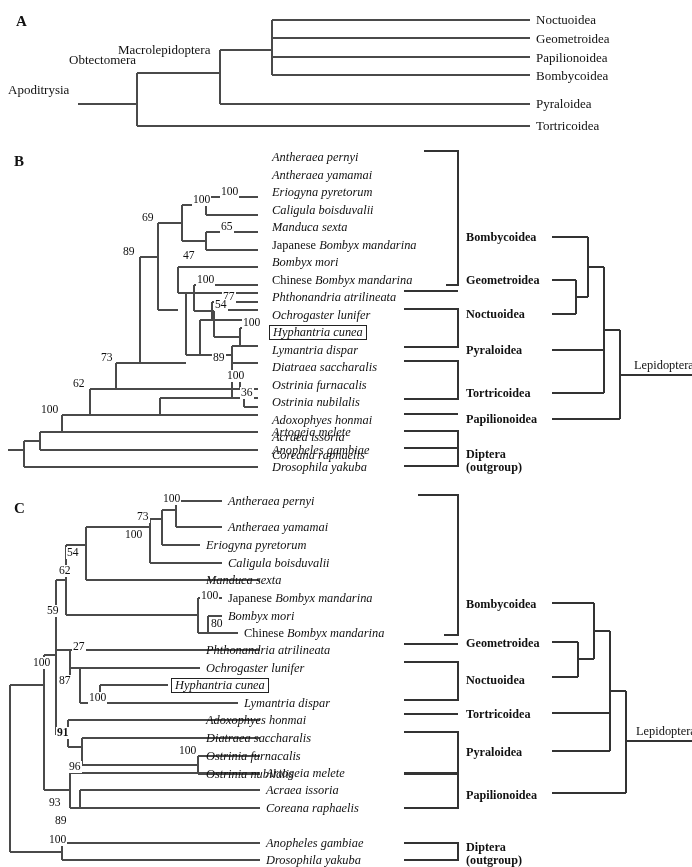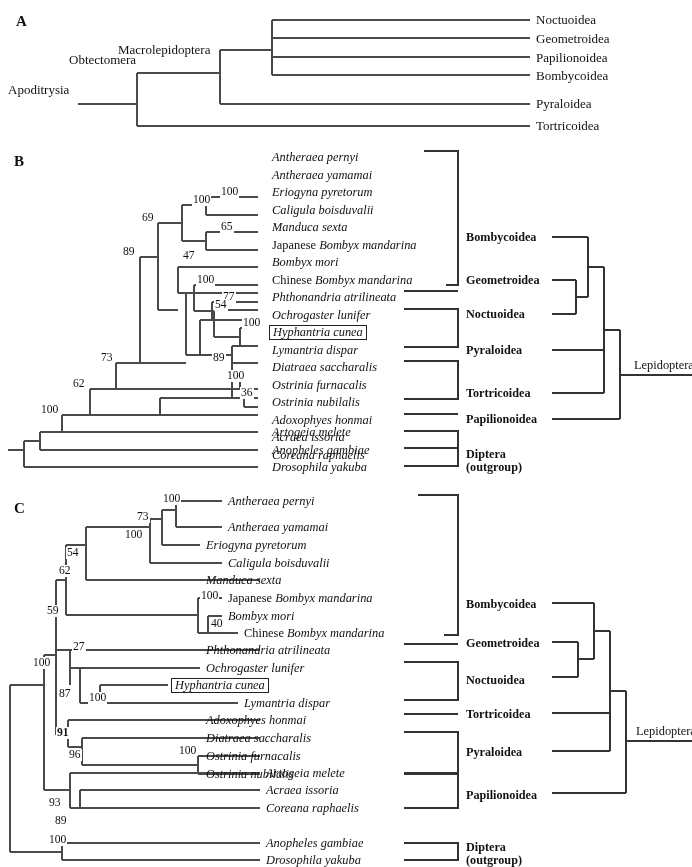--- a/index.html
+++ b/index.html
@@ -386,28 +386,28 @@
   <div class="taxon" style="left:266px;top:317px;">Coreana raphaelis</div>
   <div class="taxon" style="left:266px;top:352px;">Anopheles gambiae</div>
   <div class="taxon" style="left:266px;top:369px;">Drosophila yakuba</div>
 
   <div class="bs" style="left:162px;top:8px;">100</div>
   <div class="bs" style="left:136px;top:26px;">73</div>
   <div class="bs" style="left:124px;top:44px;">100</div>
   <div class="bs" style="left:66px;top:62px;">54</div>
   <div class="bs" style="left:58px;top:80px;">62</div>
   <div class="bs" style="left:200px;top:105px;">100</div>
-  <div class="bs" style="left:210px;top:133px;">40</div>
+  <div class="bs" style="left:210px;top:133px;">80</div>
   <div class="bs" style="left:46px;top:120px;">59</div>
   <div class="bs" style="left:72px;top:156px;">27</div>
   <div class="bs" style="left:32px;top:172px;">100</div>
-  <div class="bs" style="left:58px;top:203px;">87</div>
+  <div class="bs" style="left:58px;top:190px;">87</div>
   <div class="bs" style="left:88px;top:207px;">100</div>
   <div class="bs" style="left:56px;top:242px;font-weight:bold;">91</div>
-  <div class="bs" style="left:68px;top:264px;">96</div>
+  <div class="bs" style="left:68px;top:276px;">96</div>
   <div class="bs" style="left:178px;top:260px;">100</div>
   <div class="bs" style="left:48px;top:312px;">93</div>
   <div class="bs" style="left:54px;top:330px;">89</div>
   <div class="bs" style="left:48px;top:349px;">100</div>
 
   <svg width="692" height="382">
     <g class="brk">
 
       <path d="M418,10 H458 V150 H444"></path>
 

